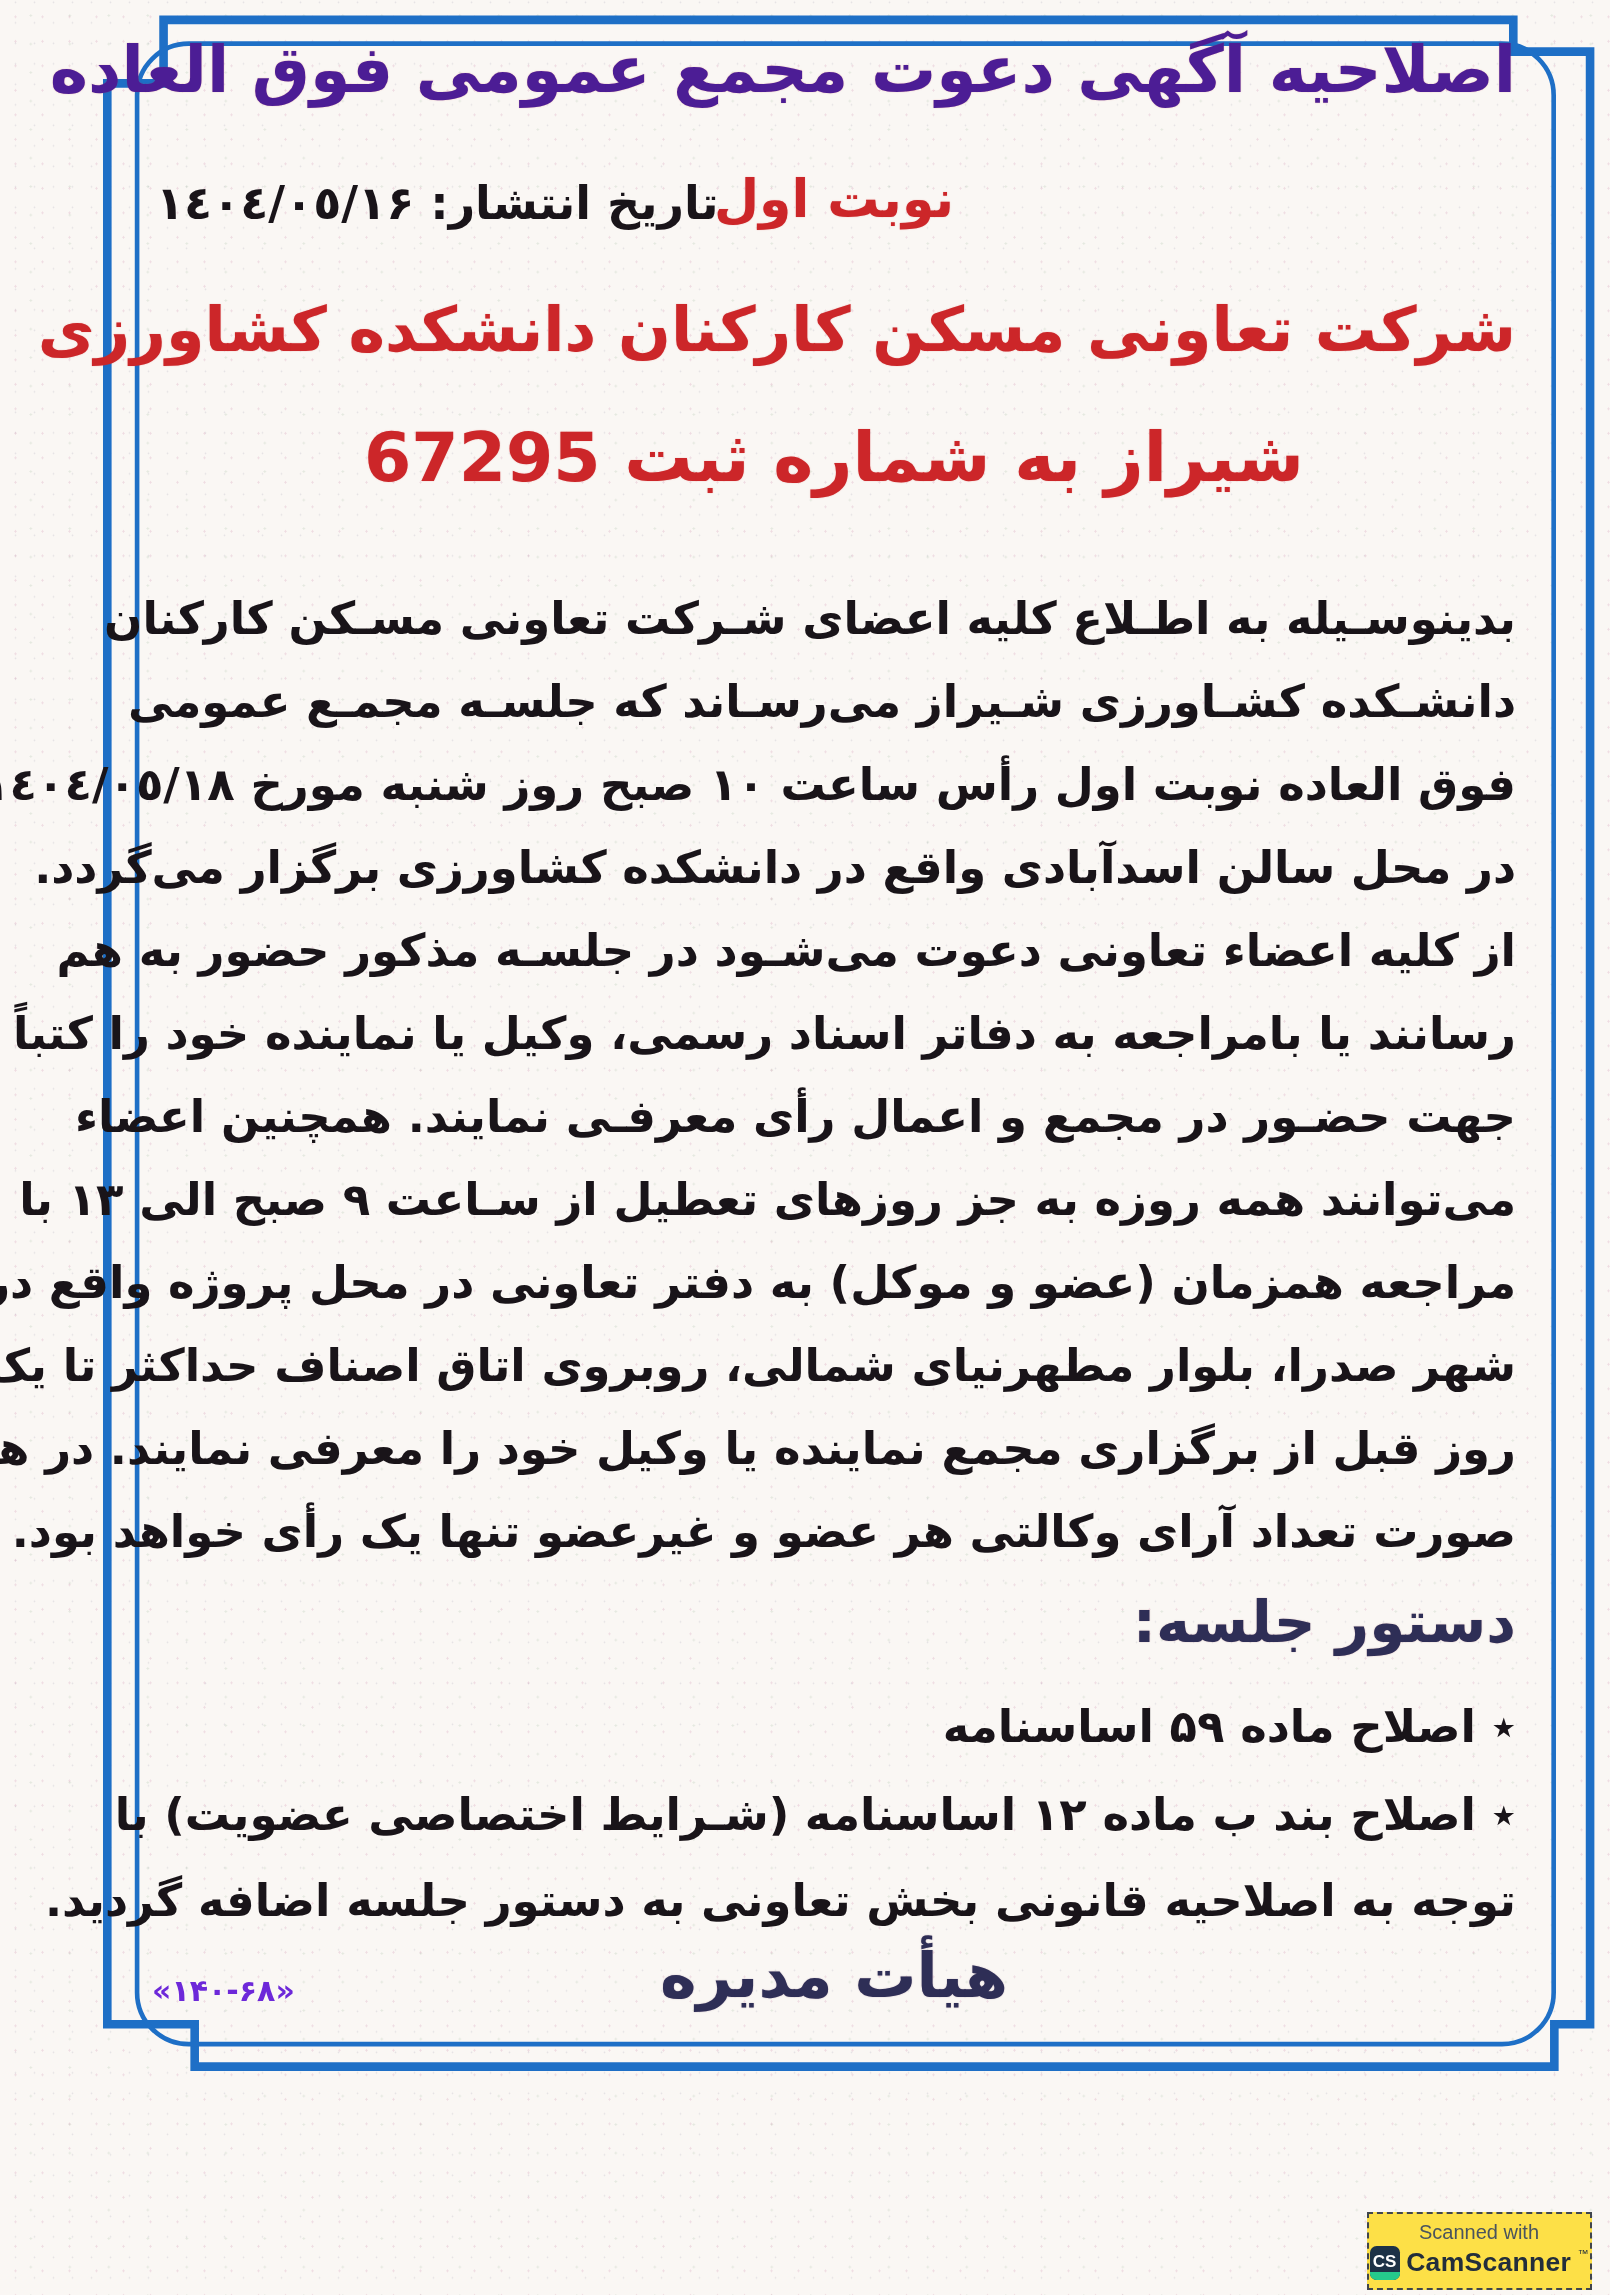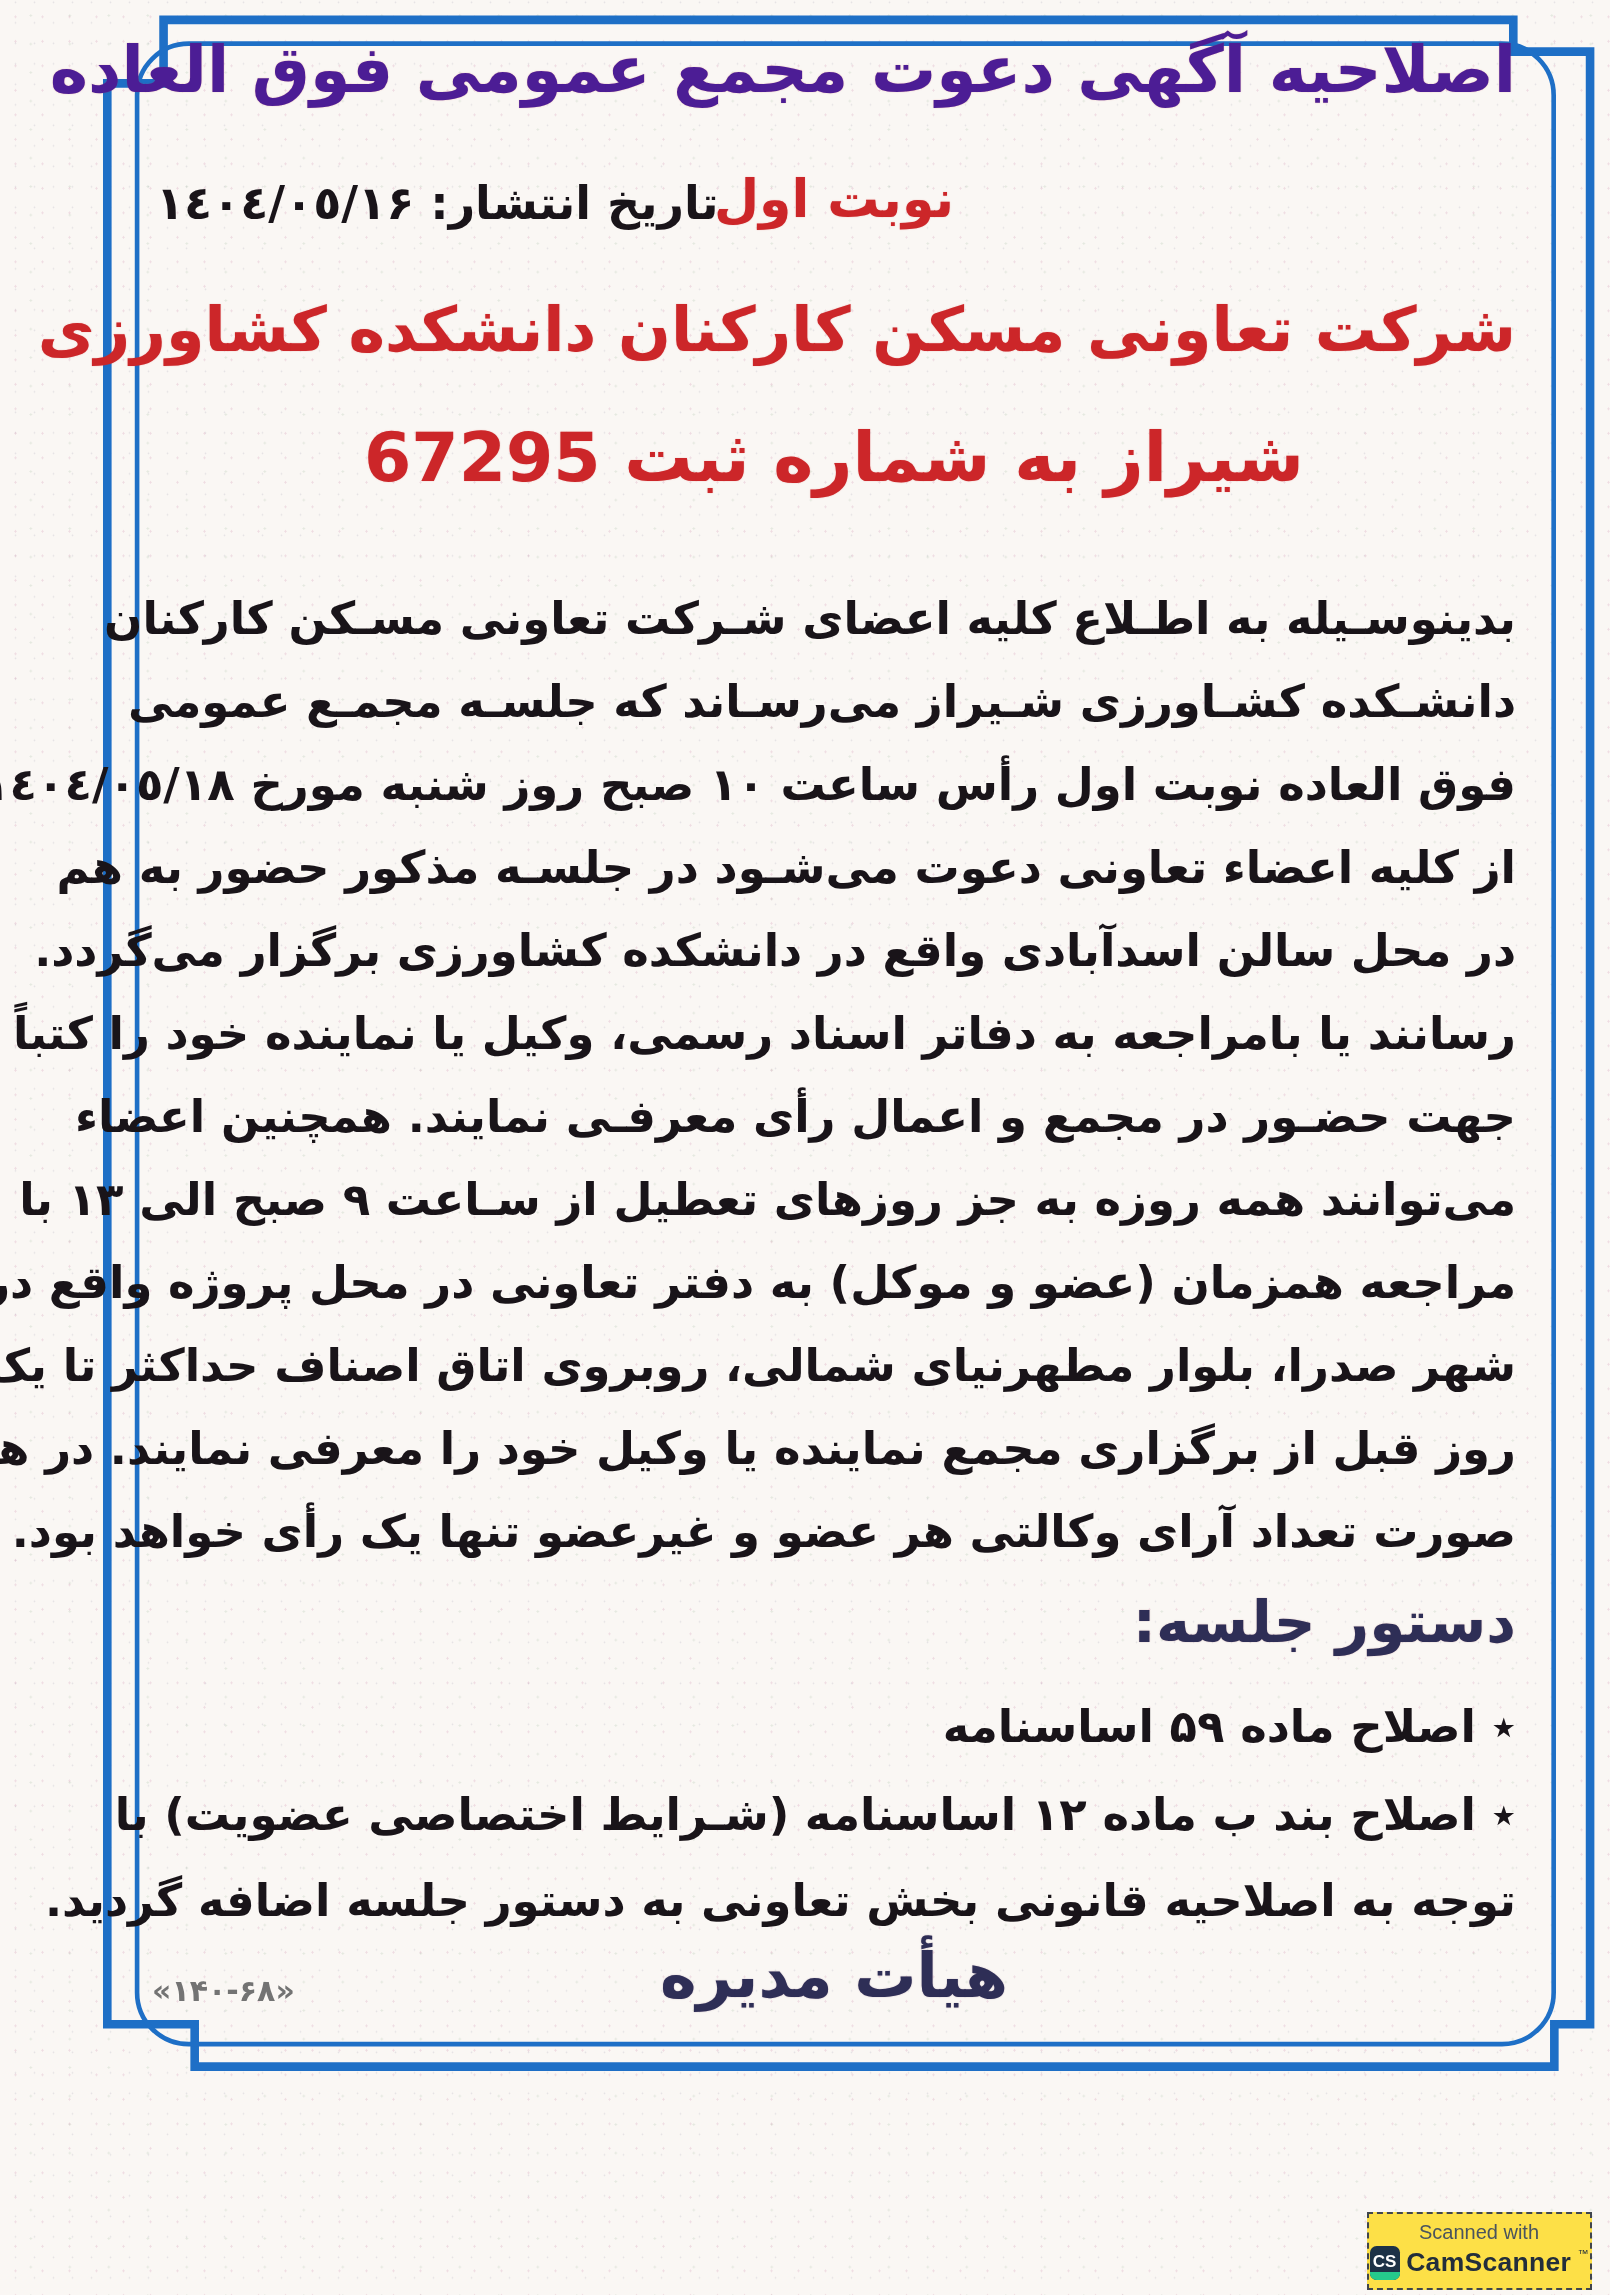--- a/index.html
+++ b/index.html
@@ -152,21 +152,21 @@
     text-align: center;
     color: #2e2e56;
     font-size: 62px;
     font-weight: bold;
     text-shadow: 0 0 1.3px rgba(80,40,80,0.4);
   }
   .notice-code {
     position: absolute;
     left: 0;
     top: 1973px;
-    color: #737373;
+    color: #6d28d9;
     font-size: 30px;
     font-weight: bold;
     direction: ltr;
   }
   
   .cam-badge {
     position: absolute;
     right: 18.5px;
     bottom: 5.3px;
     width: 225px;
@@ -251,22 +251,22 @@
       <div class="publish-date">تاریخ انتشار: ١٤٠٤/٠٥/١۶</div>
     </div>
 
     <div class="company-line1">شرکت تعاونی مسکن کارکنان دانشکده کشاورزی</div>
     <div class="company-line2">شیراز به شماره ثبت 67295</div>
 
     <div class="body-text">
       <div class="body-line">بدینوسـیله به اطـلاع کلیه اعضای شـرکت تعاونی مسـکن کارکنان</div>
       <div class="body-line">دانشـکده کشـاورزی شـیراز می‌رسـاند که جلسـه مجمـع عمومی</div>
       <div class="body-line">فوق العاده نوبت اول رأس ساعت ۱۰ صبح روز شنبه مورخ ١٤٠٤/٠٥/١٨</div>
+      <div class="body-line">در محل سالن اسدآبادی واقع در دانشکده کشاورزی برگزار می‌گردد.</div>
       <div class="body-line">از کلیه اعضاء تعاونی دعوت می‌شـود در جلسـه مذکور حضور به هم</div>
-      <div class="body-line">در محل سالن اسدآبادی واقع در دانشکده کشاورزی برگزار می‌گردد.</div>
       <div class="body-line">رسانند یا بامراجعه به دفاتر اسناد رسمی، وکیل یا نماینده خود را کتباً</div>
       <div class="body-line">جهت حضـور در مجمع و اعمال رأی معرفـی نمایند. همچنین اعضاء</div>
       <div class="body-line">می‌توانند همه روزه به جز روزهای تعطیل از سـاعت ۹ صبح الی ۱۳ با</div>
       <div class="body-line">مراجعه همزمان (عضو و موکل) به دفتر تعاونی در محل پروژه واقع در</div>
       <div class="body-line">شهر صدرا، بلوار مطهرنیای شمالی، روبروی اتاق اصناف حداکثر تا یک</div>
       <div class="body-line">روز قبل از برگزاری مجمع نماینده یا وکیل خود را معرفی نمایند. در هر</div>
       <div class="body-line">صورت تعداد آرای وکالتی هر عضو و غیرعضو تنها یک رأی خواهد بود.</div>
     </div>
 
     <div class="agenda-heading">دستور جلسه:</div>

